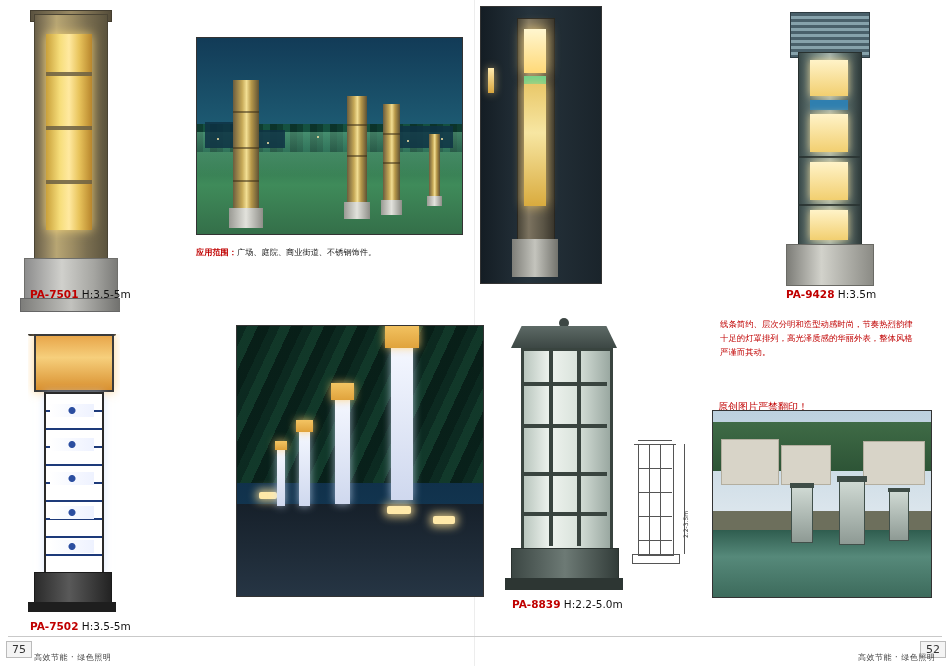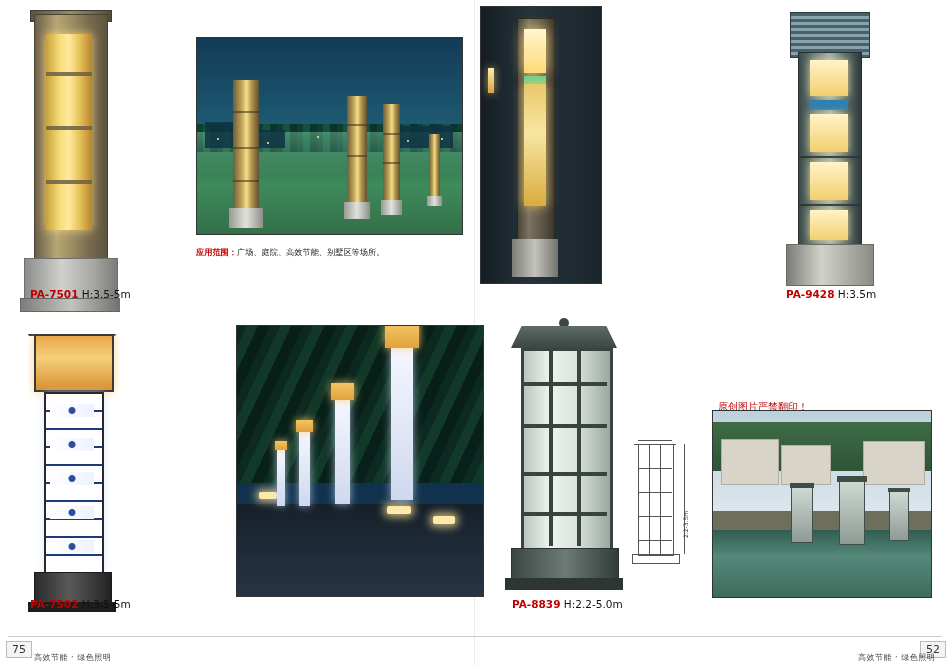--- a/index.html
+++ b/index.html
@@ -260,21 +260,21 @@
         <div class="stripe" style="top:60%"></div>
     </div>
     <div class="pcol" style="left:232px;top:96px;width:11px;height:62px;">
       <div class="sh"></div>
         <div class="pbase"></div>
     </div>
   </div>
 
   <div class="cn-block" style="left:196px;top:246px;">
     <div>
-      <span class="lbl">应用范围：</span><span>广场、庭院、高效节能、别墅区等场所。</span>
+      <span class="lbl">应用范围：</span><span>广场、庭院、商业街道、不锈钢饰件。</span>
     </div>
   </div>
 
   <div class="fig pillar" style="left:480px;top:6px;width:120px;height:276px;border:1px solid #333;">
     <div class="wall"></div>
     <div class="col"></div>
     <div class="lamp"></div>
     <div class="green"></div>
     <div class="strip"></div>
     <div class="pedestal"></div>
@@ -291,34 +291,37 @@
     <div class="win" style="top:156px;height:38px;"></div>
     <div class="grid" style="top:198px;"></div>
     <div class="win" style="top:204px;height:30px;"></div>
     <div class="base"></div>
   </div>
   <div class="caption" style="left:786px;top:288px;">
     <span class="code">PA-9428</span>
     <span class="h">H:3.5m</span>
   </div>
 
+  <div class="cn-right" style="left:720px;top:318px;">
+    <span>线条简约、层次分明和造型动感时尚，节奏热烈韵律十足的灯罩排列，高光泽质感的华丽外表，整体风格严谨而其动。</span>
+  </div>
 
   <div class="fig c7502" style="left:28px;top:334px;width:92px;height:282px;background:#ffffff;">
     <div class="lroof"></div>
     <div class="lantern"></div>
     <div class="shaft"></div>
     <div class="motif" style="top:70px;"></div>
     <div class="motif" style="top:104px;"></div>
     <div class="motif" style="top:138px;"></div>
     <div class="motif" style="top:172px;"></div>
     <div class="motif" style="top:206px;"></div>
     <div class="base"></div>
     <div class="base2"></div>
   </div>
-  <div class="caption" style="left:30px;top:598px;">
+  <div class="caption" style="left:30px;top:620px;">
     <span class="code">PA-7502</span>
     <span class="h">H:3.5-5m</span>
   </div>
 
   <div class="fig street" style="left:236px;top:325px;width:246px;height:270px;border:1px solid #333;">
     <div class="sky"></div>
     <div class="foliage"></div>
     <div class="road"></div>
     <div class="glowdot" style="left:22px;top:166px;width:18px;height:7px;"></div>
     <div class="glowdot" style="left:150px;top:180px;width:24px;height:8px;"></div>

